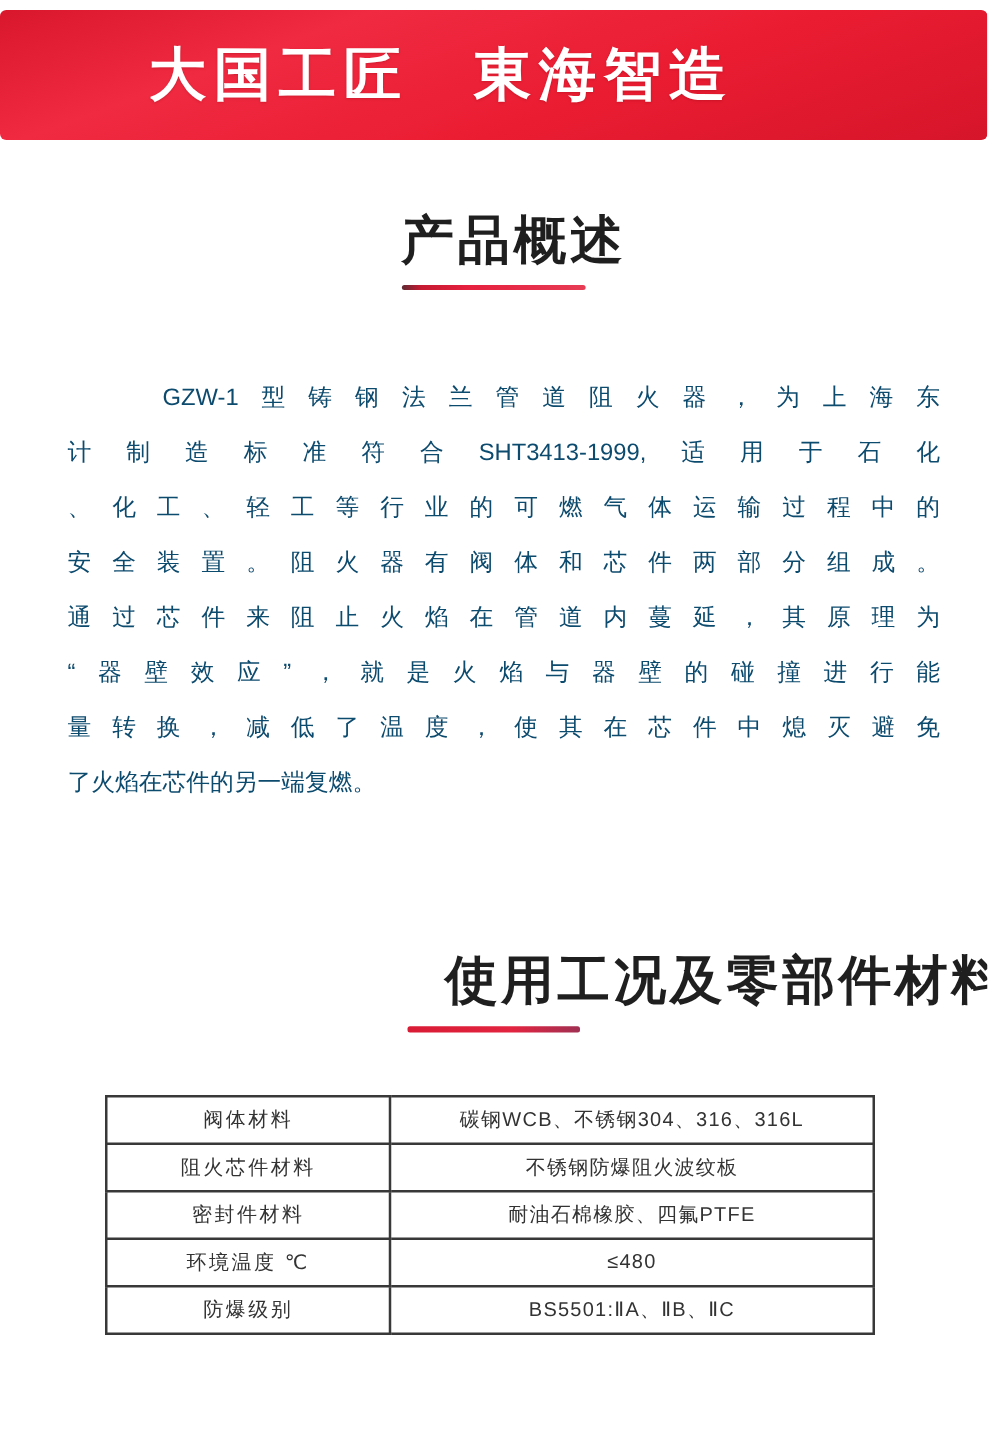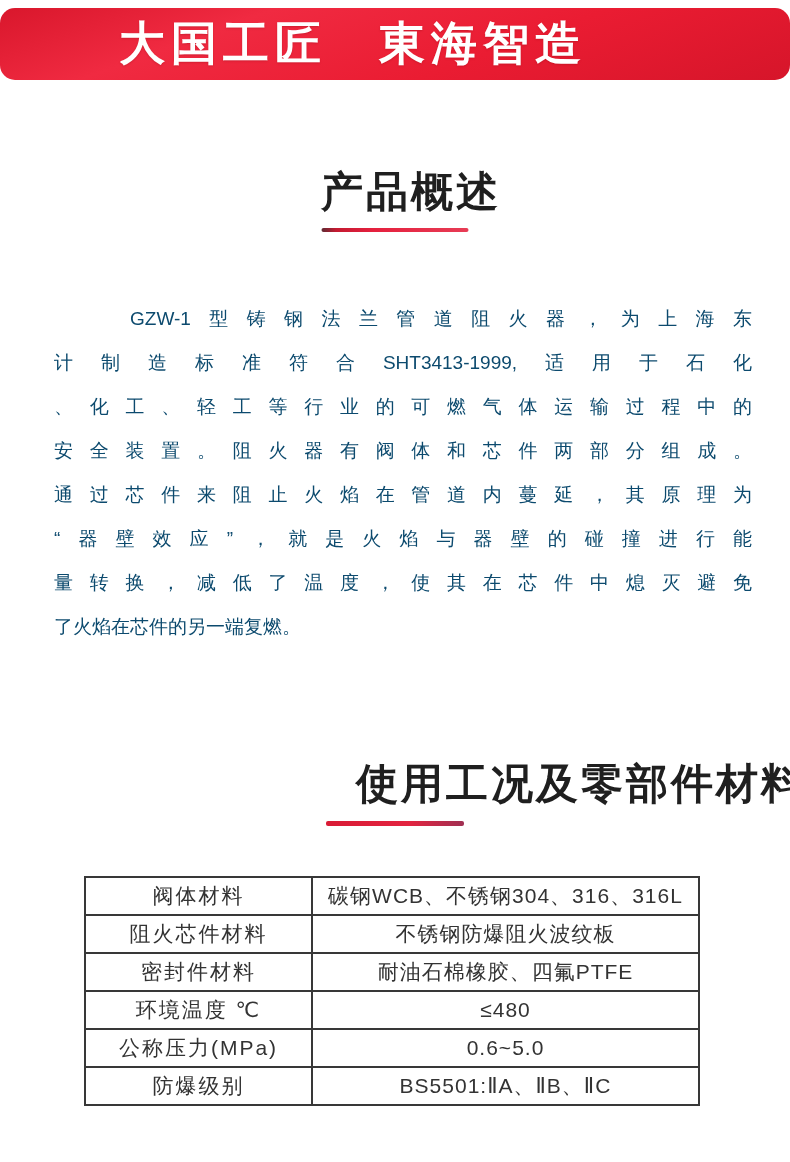--- a/index.html
+++ b/index.html
@@ -10,22 +10,22 @@
     background: #ffffff;
     overflow: hidden;
     font-family: "Liberation Sans", "DejaVu Sans", sans-serif;
     color: #363636;
   }
 
   
   .banner {
     position: absolute;
     top: 8px; left: 0;
-    width: 790px; height: 72px;
-    border-radius: 15px;
+    width: 790px; height: 104px;
+    border-radius: 5px;
     background: linear-gradient(160deg, #d9172c 0%, #f02a41 28%, #ea1c32 62%, #d6152a 100%);
     display: flex;
     align-items: center;
     justify-content: center;
     font-family: Liberation Mono, monospace;
   }
   .banner-title {
     transform: translateX(-42px);
     font-size: 46px;
     font-weight: bold;
@@ -90,21 +90,21 @@
   .mat-table {
     position: absolute;
     top: 876px; left: 84px;
     width: 616px;
     border-collapse: collapse;
     table-layout: fixed;
   }
   .mat-table td {
     border: 2px solid #383838;
     height: 36px;
-    font-size: 21px;
+    font-size: 16px;
     color: #333333;
     text-align: center;
     vertical-align: middle;
     padding: 0 4px;
     white-space: nowrap;
     overflow: hidden;
   }
   .mat-table td.label { width: 217px; letter-spacing: 2px; }
   .mat-table td.value { letter-spacing: 1px; }
 </style>
@@ -146,23 +146,19 @@
       </tr>
       <tr>
         <td class="label">密封件材料</td>
         <td class="value">耐油石棉橡胶、四氟PTFE</td>
       </tr>
       <tr>
         <td class="label">环境温度 ℃</td>
         <td class="value">≤480</td>
       </tr>
       <tr>
-        <td class="label">公称压力(MPa)</td>
-        <td class="value">0.6~5.0</td>
-      </tr>
-      <tr>
         <td class="label">防爆级别</td>
         <td class="value">BS5501:ⅡA、ⅡB、ⅡC</td>
       </tr>
     </tbody>
   </table>
 
 </div>
 
 </body></html>

